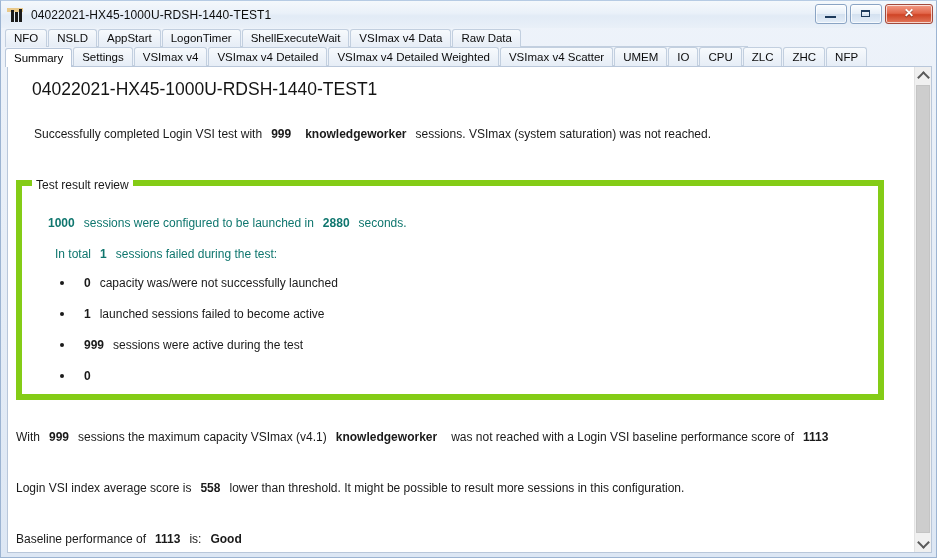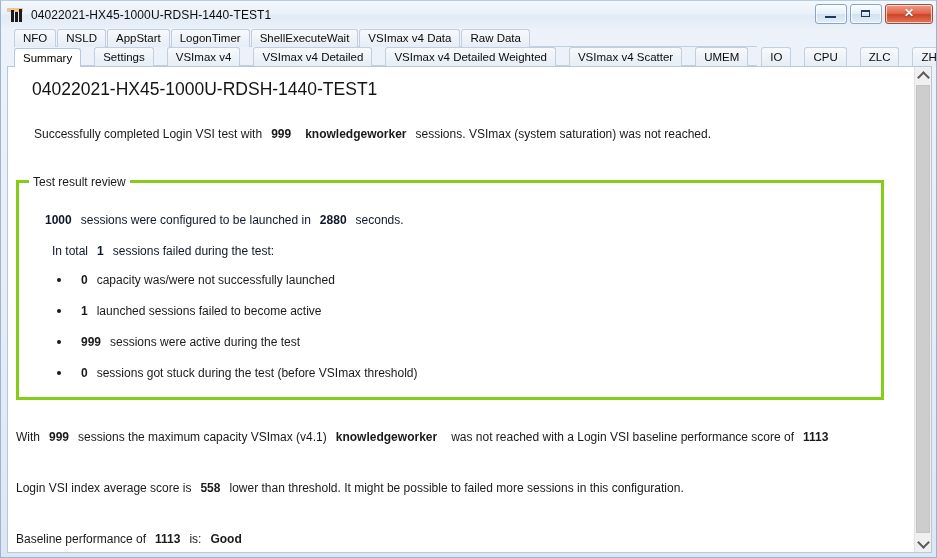--- a/index.html
+++ b/index.html
@@ -109,31 +109,31 @@
     font-weight: bold;
     line-height: 16px;
     text-align: center;
     text-shadow: 0 1px 1px rgba(0,0,0,0.45);
     font-family: "Liberation Sans", sans-serif;
   }
 
   
   .tabstrip {
     position: absolute;
-    left: 13px;
+    left: 4px;
     width: 743px;
     height: 19px;
     display: flex;
     align-items: flex-end;
     box-sizing: border-box;
     background: transparent;
     text-align: right;
   }
   .tabstrip.row1 { top: 27px; }
-  .tabstrip.row2 { top: 45px; height: 20px; gap: 12px; }
+  .tabstrip.row2 { top: 45px; height: 20px; }
 
   .tab {
     height: 18px;
     line-height: 17px;
     padding: 0 8px;
     font-size: 11.5px;
     color: #0b0b0b;
     background: linear-gradient(180deg, #f7fafd 0%, #eef3f9 50%, #e6edf6 100%);
     border: 1px solid #c2cfdf;
     border-bottom: none;
@@ -208,38 +208,38 @@
 
   .intro { left: 26px; top: 60px; }
 
   
   .groupbox {
     position: absolute;
     left: 8px;
     top: 113px;
     width: 868px;
     height: 220px;
-    border: 3px solid #84cc16;
+    border: 6px solid #84cc16;
     box-sizing: border-box;
     background: #ffffff;
   }
   .groupbox > .gb-title {
     position: absolute;
     left: 10px;
     top: -8px;
     background: #ffffff;
     padding: 0 4px;
     font-size: 12px;
     color: #1a1a1a;
     white-space: nowrap;
   }
   .gb-line {
     position: absolute;
     font-size: 12px;
-    color: #0f172a;
+    color: #0f766e;
     white-space: nowrap;
   }
   .gb-line b { font-weight: bold; }
 
   .bullet-row {
     position: absolute;
     font-size: 12px;
     color: #1a1a1a;
     white-space: nowrap;
     display: flex;
@@ -390,31 +390,30 @@
             <div class="bullet-row" style="left: 38px; top: 152px;">
               <span class="bullet-dot"></span>
               <span class="bullet-num">999</span>
               <span class="sp"></span>
               <span>sessions were active during the test</span>
             </div>
             <div class="bullet-row" style="left: 38px; top: 183px;">
               <span class="bullet-dot"></span>
               <span class="bullet-num">0</span>
               <span class="sp"></span>
-              <span>sessions got stuck during the test (before VSImax threshold)</span>
             </div>
           </div>
       </div>
 
       <div class="line" style="left:8px; top:363px;">
         <span>With</span><span class="sp"></span><b>999</b><span class="sp"></span><span>sessions the maximum capacity VSImax (v4.1)</span><span class="sp"></span><b>knowledgeworker</b><span class="sp"></span><span class="sp-s"></span><span>was not reached with a Login VSI baseline performance score of</span><span class="sp"></span><b>1113</b>
       </div>
 
       <div class="line" style="left:8px; top:414px;">
-        <span>Login VSI index average score is</span><span class="sp"></span><b>558</b><span class="sp"></span><span>lower than threshold. It might be possible to failed more sessions in this configuration.</span>
+        <span>Login VSI index average score is</span><span class="sp"></span><b>558</b><span class="sp"></span><span>lower than threshold. It might be possible to result more sessions in this configuration.</span>
       </div>
 
       <div class="line" style="left:8px; top:465px;">
         <span>Baseline performance of</span><span class="sp"></span><b>1113</b><span class="sp"></span><span>is:</span><span class="sp"></span><b>Good</b>
       </div>
 
     </div>
 
     <div class="vscroll">
       <div class="vs-btn up">

